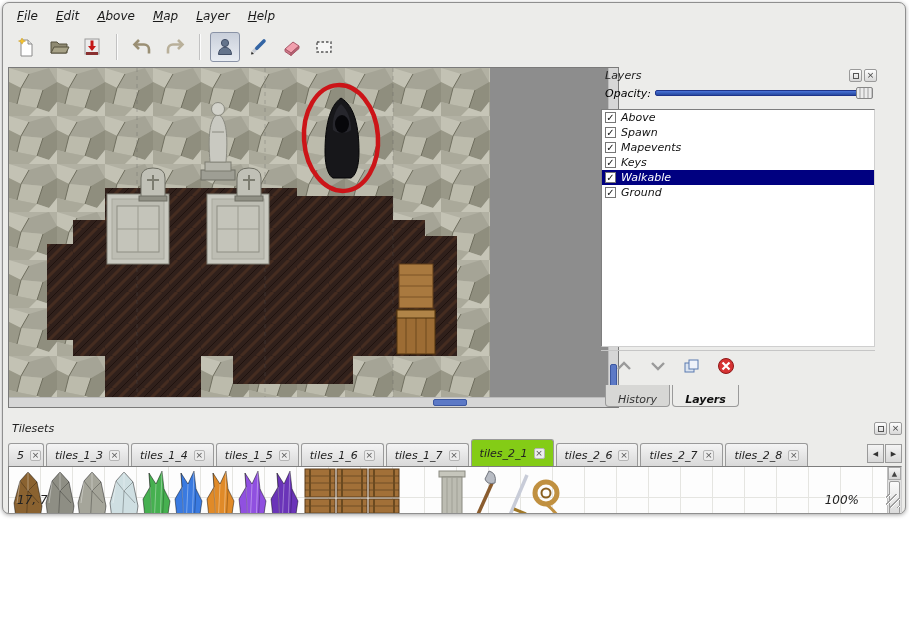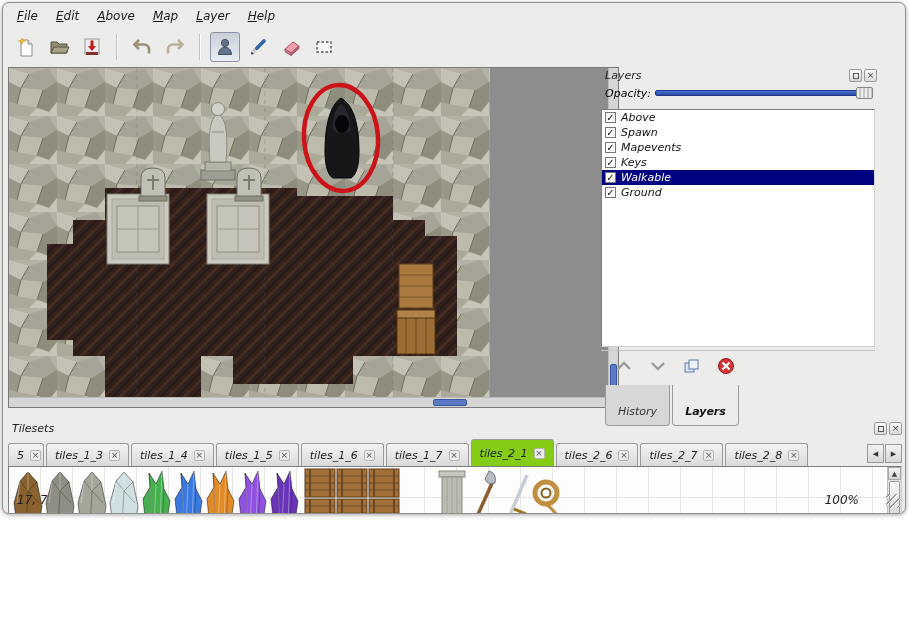--- a/index.html
+++ b/index.html
@@ -51,21 +51,21 @@
   .layer-row { display:flex; align-items:center; height:15px; font-size:11px; padding-left:3px; gap:5px; color:#111; }
   .layer-row.selected { background:#000080; color:#fff; }
   .checkbox { width:11px; height:11px; background:#fff; border:1px solid #767676; font-size:10px;
               line-height:9px; text-align:center; color:#111; flex:none; }
 
   .layer-toolbar { position:absolute; top:283px; left:0; right:2px; height:30px; display:flex; align-items:center;
                    gap:12px; padding-left:12px; border-top:1px solid #c6c6c6; }
   .ltbtn { width:22px; height:22px; display:flex; align-items:center; justify-content:center; }
 
   .panel-tabs { position:absolute; bottom:0; left:4px; right:0; height:23px; display:flex; gap:2px; font-size:11px; }
-  .ptab { padding:20px 12px; background:#d7d7d5; border:1px solid #9a9a9a; border-top:none;
+  .ptab { padding:8px 12px; background:#d7d7d5; border:1px solid #9a9a9a; border-top:none;
           border-radius:0 0 4px 4px; color:#333; height:22px;text-align:center; }
   .ptab.active { background:#ececea; font-weight:bold; color:#111; }
 
   
   .tilesets-panel { position:absolute; left:5px; top:417px; width:894px; height:189px; }
   .ts-tabs { position:absolute; top:18px; left:0; right:0; height:28px; display:flex; align-items:flex-end; gap:2px; }
   .ts-tab { display:flex; align-items:center; gap:6px; padding:0 8px; font-size:11px; color:#222;
             background:linear-gradient(#f4f4f4,#d9d9d9); border:1px solid #9a9a9a; border-bottom:none;
             border-radius:3px 3px 0 0; height:23px; white-space:nowrap; }
   .ts-tab.active { background:#84cc16; height:27px; }

